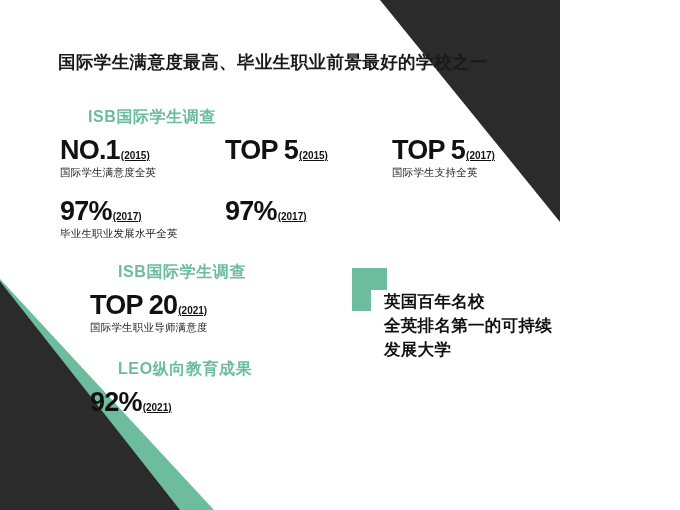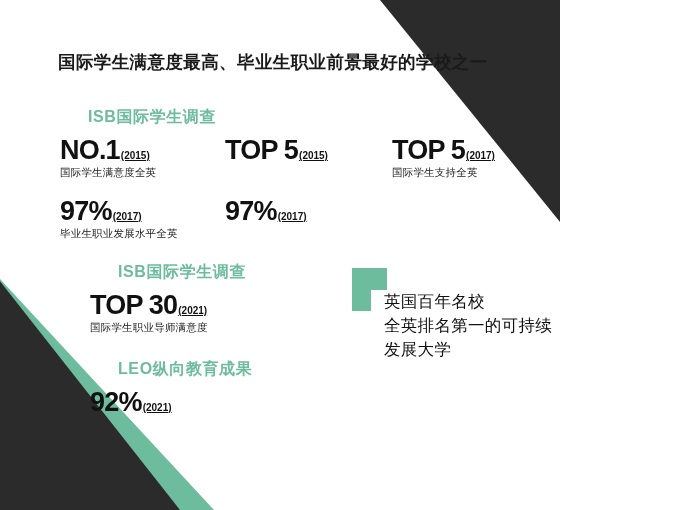--- a/index.html
+++ b/index.html
@@ -124,21 +124,21 @@
     margin-top: 1px;
     letter-spacing: 0.2px;
   }
 
   
   .callout {
     position: absolute;
     left: 384px;
     top: 290px;
     font-size: 16.5px;
-    font-weight: normal;
+    font-weight: bold;
     color: #111111;
     line-height: 1.45;
     letter-spacing: 0.3px;
     white-space: nowrap;
   }
 
   
   .side-text {
     position: absolute;
     color: #1a1a1a;
@@ -219,21 +219,21 @@
     <div class="stat-head">
       <span class="stat-value">97%</span>
       <span class="stat-year">(2017)</span>
     </div>
   </div>
 
   <div class="section-label" style="position:absolute; left:90px; top:262px;">ISB国际学生调查</div>
 
   <div class="stat" style="left:90px; top:292px;">
     <div class="stat-head">
-      <span class="stat-value">TOP 30</span>
+      <span class="stat-value">TOP 20</span>
       <span class="stat-year">(2021)</span>
     </div>
     <div class="stat-desc">国际学生职业导师满意度</div>
   </div>
 
   <div class="section-label" style="position:absolute; left:90px; top:359px;">LEO纵向教育成果</div>
 
   <div class="stat" style="left:90px; top:389px;">
     <div class="stat-head">
       <span class="stat-value">92%</span>

